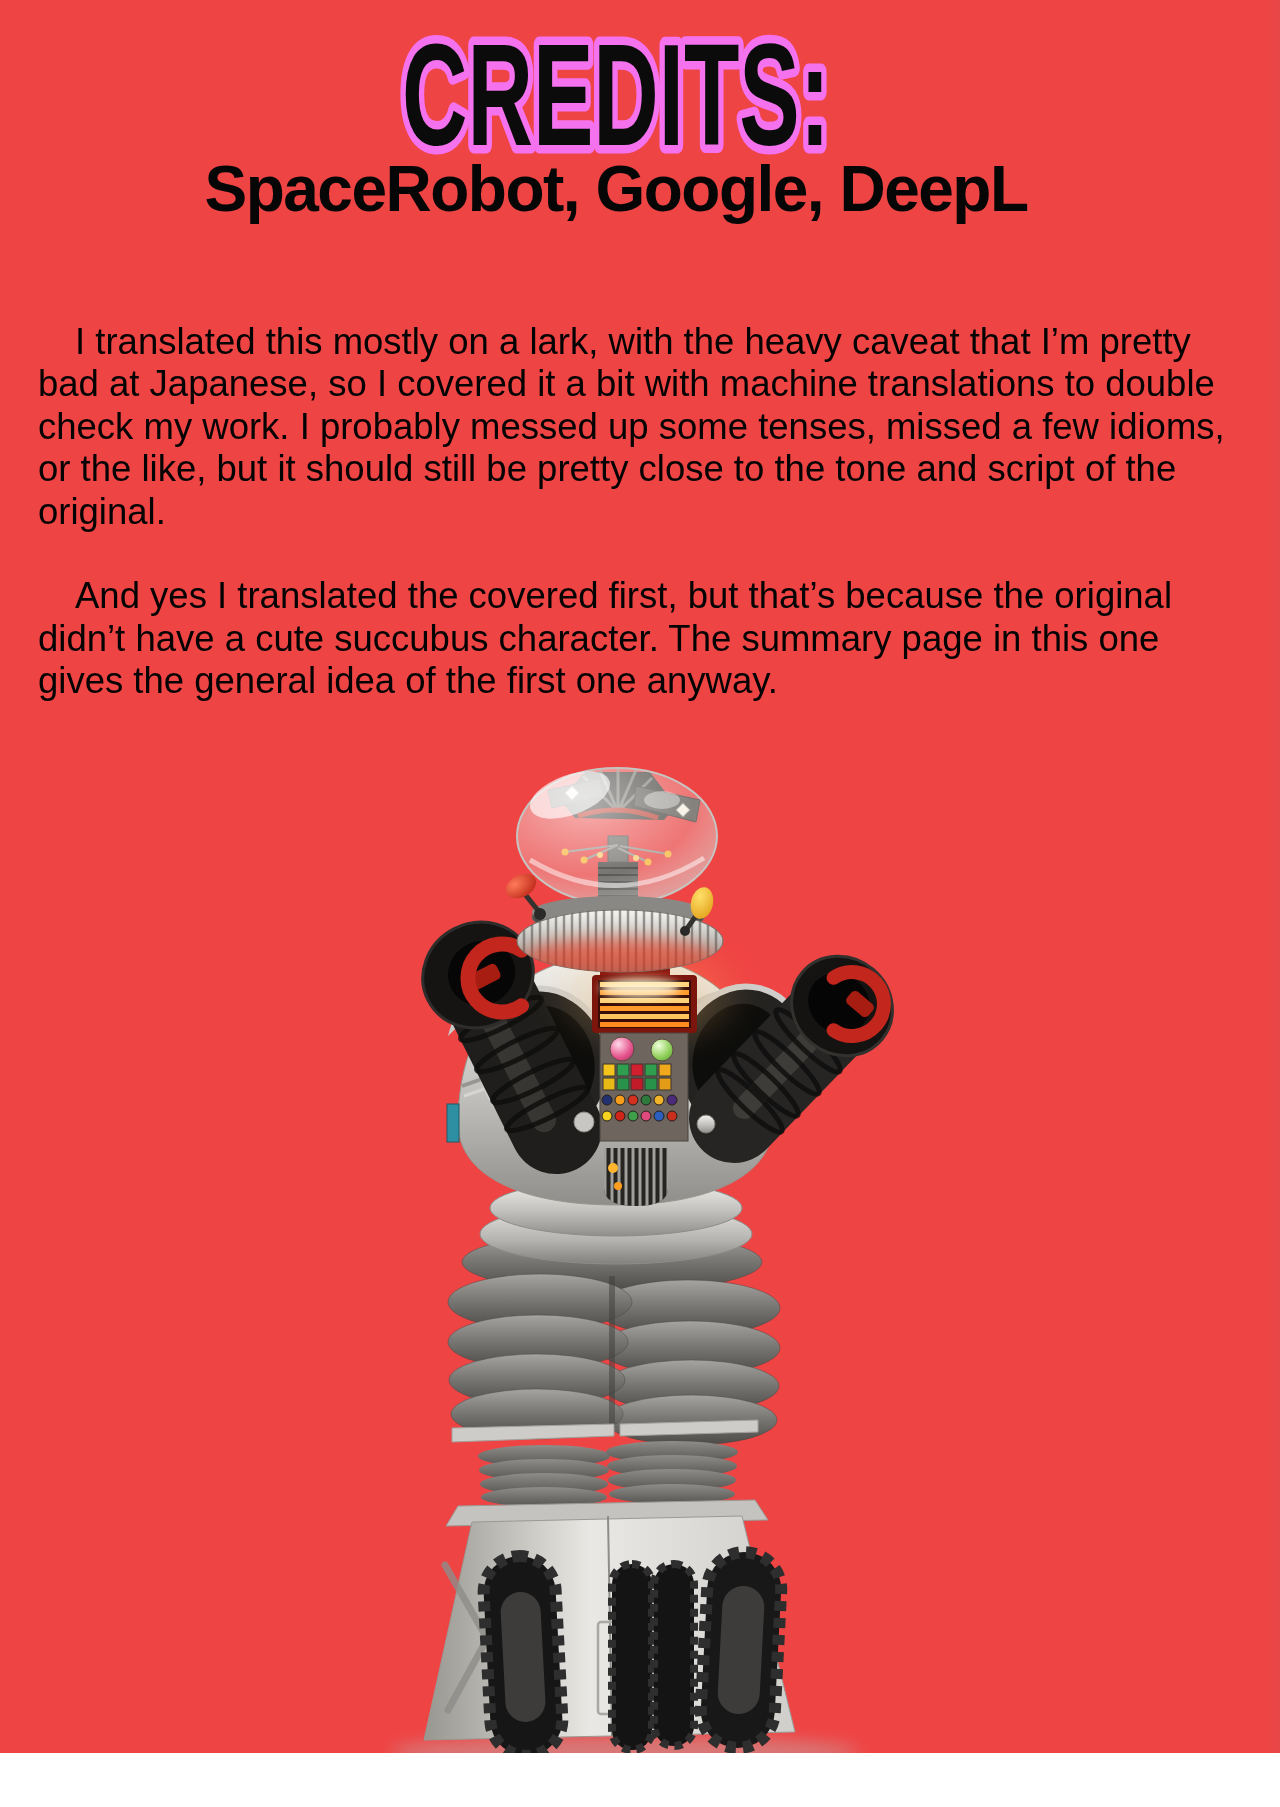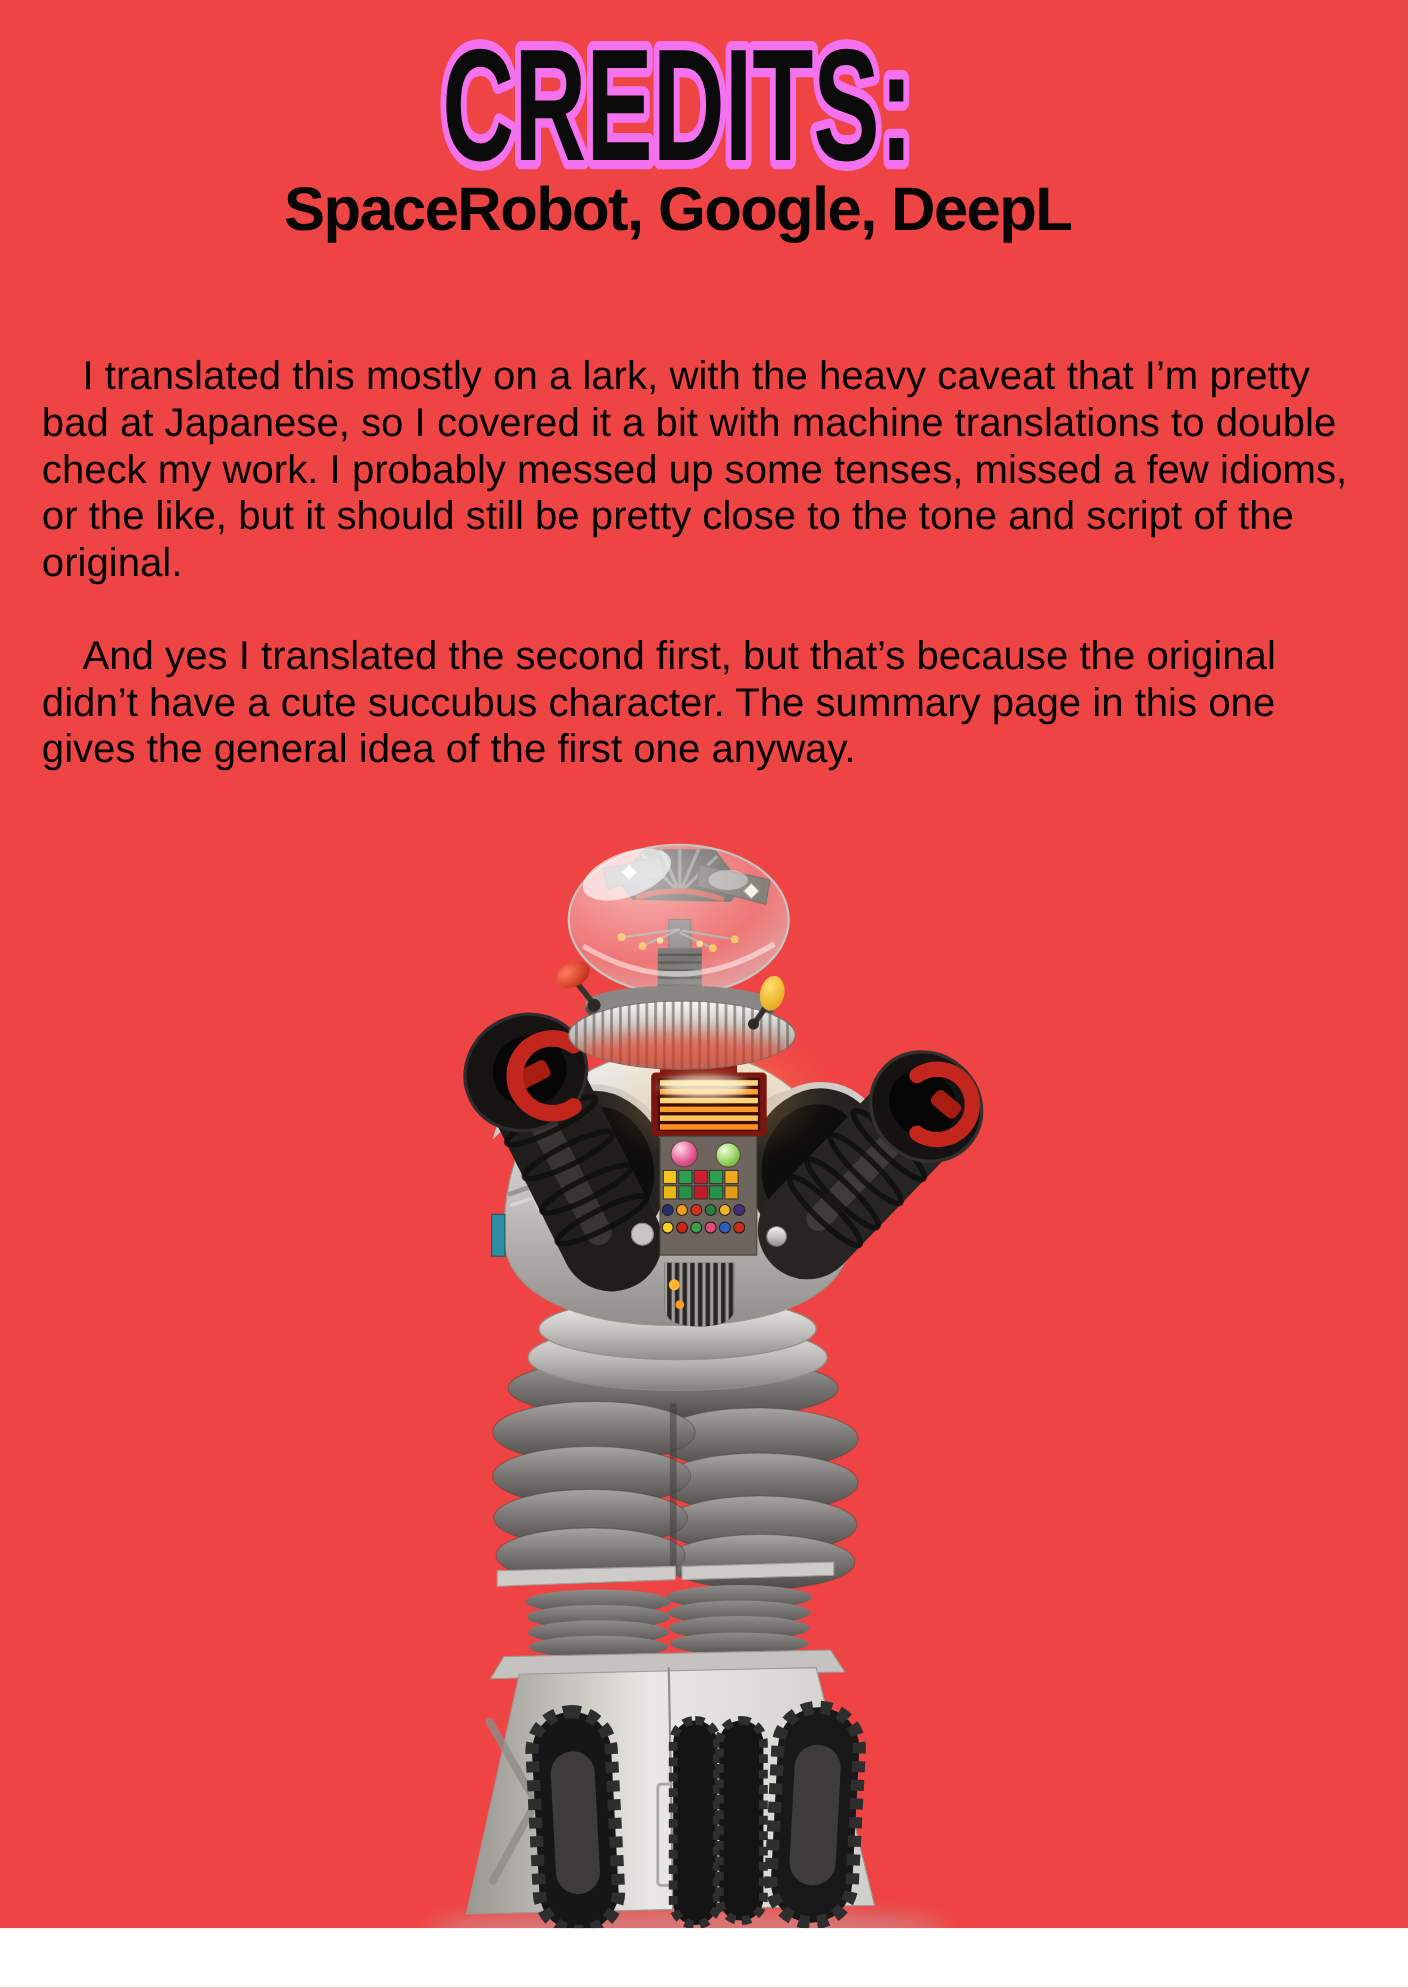--- a/index.html
+++ b/index.html
@@ -1,20 +1,20 @@
 <!DOCTYPE html>
 <html><head>
 <meta charset="utf-8">
 <style>
   html,body{margin:0;padding:0;background:#ffffff;}
   .page{position:relative;width:1280px;height:1753px;background:#ef4444;overflow:hidden;
         font-family:"Liberation Sans",sans-serif;color:#000;}
   .title-svg{position:absolute;top:0;left:0;display:block;}
   .subtitle{position:absolute;top:153px;left:0;width:1232px;text-align:center;
-            font-size:56px;font-weight:bold;letter-spacing:-1.5px;line-height:73px;color:#060606;}
+            font-size:64px;font-weight:bold;letter-spacing:-1.5px;line-height:73px;color:#060606;}
   .text-block{position:absolute;top:321px;left:38px;width:1218px;
               font-size:36.5px;line-height:42.4px;color:#030303;}
   .text-block p{margin:0 0 42.4px 0;text-indent:37px;white-space:pre-line;}
   .robot-svg{position:absolute;top:0;left:0;display:block;pointer-events:none;}
   .edge-shade{position:absolute;top:0;right:0;width:14px;height:100%;
               background:linear-gradient(to right,rgba(120,120,115,0),rgba(120,120,115,0.07));}
 </style>
 </head>
 <body>
 
@@ -25,21 +25,21 @@
   </svg>
 
   <div class="subtitle">SpaceRobot, Google, DeepL</div>
 
   <div class="text-block">
     <p>I translated this mostly on a lark, with the heavy caveat that I’m pretty
 bad at Japanese, so I covered it a bit with machine translations to double
 check my work. I probably messed up some tenses, missed a few idioms,
 or the like, but it should still be pretty close to the tone and script of the
 original.</p>
-    <p>And yes I translated the second first, but that’s because the original
+    <p>And yes I translated the covered first, but that’s because the original
 didn’t have a cute succubus character. The summary page in this one
 gives the general idea of the first one anyway.</p>
   </div>
 
   <svg class="robot-svg" width="1280" height="1807" viewBox="0 0 1280 1807" aria-label="Silver retro robot with clear bubble dome head, red and yellow ear antennas, glowing orange chest panel, colored buttons, black bellows arms with red claws, ribbed accordion legs and black tank treads on a silver base">
     <defs>
       <linearGradient id="silverV" x1="0" y1="0" x2="0" y2="1">
         <stop offset="0" stop-color="#f2f1ed"></stop>
           <stop offset="0.55" stop-color="#c2c1bd"></stop>
           <stop offset="1" stop-color="#8f8e8a"></stop>

